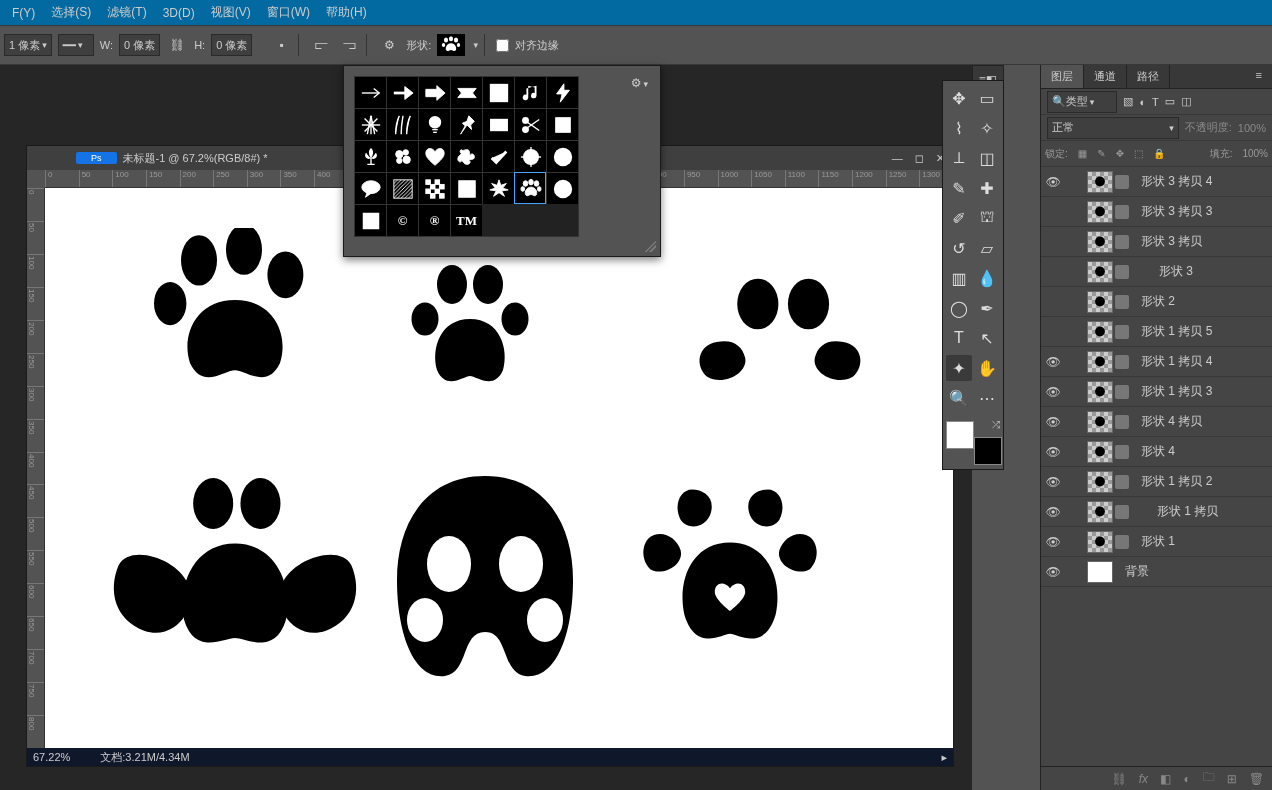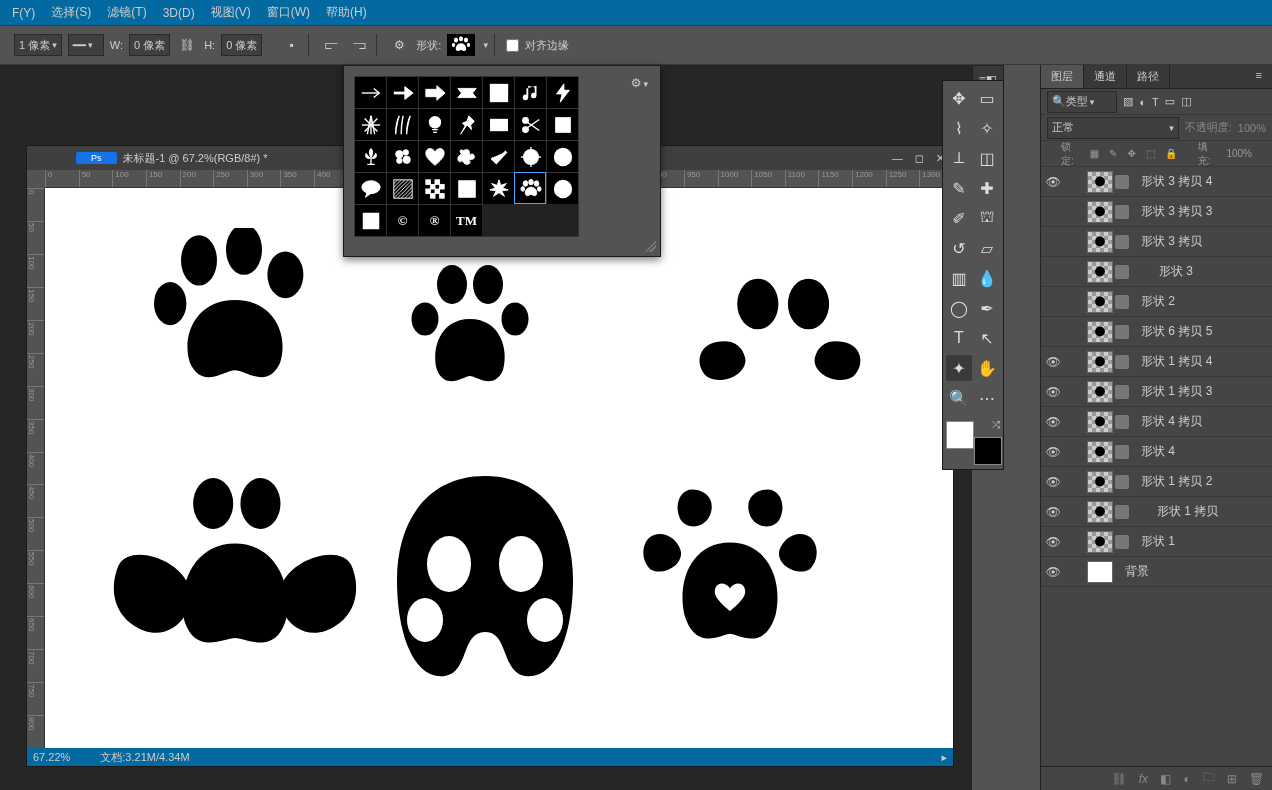--- a/index.html
+++ b/index.html
@@ -1,34 +1,34 @@
 <!DOCTYPE html>
 <html><head>
 <meta charset="utf-8">
 <style>
 * { margin: 0; padding: 0; box-sizing: border-box; user-select: none; }
 body { font-family: "Microsoft YaHei", sans-serif; font-size: 12px; background: #535353; color: #ccc; overflow: hidden; width: 1272px; height: 790px; position: relative; }
 .menubar { height: 25px; background: #0369a1; display: flex; align-items: center; padding: 0 4px; }
 .menubar span { padding: 3px 8px; cursor: default; }
-.optbar { height: 40px; background: #535353; border-top: 1px solid #383838; border-bottom: 1px solid #383838; display: flex; align-items: center; padding: 0 14px; gap: 6px; }
+.optbar { height: 40px; background: #535353; border-top: 1px solid #383838; border-bottom: 1px solid #383838; display: flex; align-items: center; padding: 0 4px; gap: 6px; }
 .sel { background: #3f3f3f; border: 1px solid #2a2a2a; color: #ccc; padding: 2px 4px; font-size: 11px; height: 22px; display:flex; align-items:center; }
 .lbl { font-size: 11px; }
 .icn { width: 22px; height: 22px; display: flex; align-items: center; justify-content: center; border: 1px solid transparent; }
 .shapeprev { width: 28px; height: 22px; background: #000; display:flex; align-items:center; justify-content:center; }
 .main { position: absolute; top: 65px; left: 0; right: 300px; bottom: 0; background: #262626; }
 .docwin { position: absolute; top: 80px; left: 26px; width: 928px; height: 622px; background: #535353; border: 1px solid #1a1a1a; }
 .doctitle { height: 24px; background: #3f3f3f; display:flex; align-items:center; padding: 0 8px; font-size: 11px; justify-content: space-between; }
 .winbtns { display:flex; gap: 12px; }
 .ruler-h { position: absolute; top: 24px; left: 18px; right: 0; height: 18px; background: #535353; border-bottom: 1px solid #333; font-size: 8px; color: #999; overflow:hidden; display:flex; }
 .ruler-h span { width: 36.2px; text-align:left; padding-left:2px; border-left: 1px solid #777; line-height:10px; }
 .ruler-v { position: absolute; top: 42px; left: 0; width: 18px; bottom: 18px; background: #535353; border-right: 1px solid #333; font-size: 8px; color:#999; display:flex; flex-direction:column; overflow:hidden;}
 .ruler-v span { height: 36.2px; border-top:1px solid #777; writing-mode: vertical-lr; padding-top:1px; line-height:8px;}
 .canvas { position: absolute; top: 42px; left: 18px; right: 0; bottom: 18px; background: #fff; overflow:hidden; }
 .paw { position: absolute; fill: #000; }
-.status { position: absolute; bottom: 0; left: 0; right: 0; height: 18px; background: #0369a1; font-size: 11px; display:flex; align-items:center; padding: 0 6px; gap: 30px; }
+.status { position: absolute; bottom: 0; left: 0; right: 0; height: 18px; background: #0f172a; font-size: 11px; display:flex; align-items:center; padding: 0 6px; gap: 30px; }
 .shapepop { position: absolute; top: 65px; left: 343px; width: 318px; height: 192px; background: #535353; border: 1px solid #1a1a1a; box-shadow: 0 3px 8px rgba(0,0,0,.5); padding: 10px; z-index: 50; }
 .shapegrid { display: grid; grid-template-columns: repeat(7, 32px); grid-auto-rows: 32px; gap: 0; border-right: 1px solid #333; border-bottom: 1px solid #333; width: 225px; background:#222;}
 .shapecell { border-top: 1px solid #333; border-left: 1px solid #333; background: #000; display:flex; align-items:center; justify-content:center; color:#fff; font-size:18px;}
 .shapecell.sel2 { outline: 1px solid #4aa3ff; outline-offset: -1px; }
 .shapecell.tx { font-family: serif; font-weight: bold; font-size: 13px; }
 .gear { position: absolute; top: 10px; right: 12px; font-size: 12px; }
 .resize { position: absolute; bottom: 4px; right: 4px; width: 12px; height: 12px; background: linear-gradient(135deg, transparent 50%, #777 50%, #777 60%, transparent 60%, transparent 70%, #777 70%, #777 80%, transparent 80%); }
 .dockbar { position: absolute; top: 65px; right: 268px; width: 32px; height: 50px; background: #383838; border: 1px solid #222; display:flex; flex-direction:column; align-items:center; padding-top:4px; gap:6px; }
 .dockicn { width:20px; height:20px; display:flex; align-items:center; justify-content:center; color:#ccc;}
 .toolbox { position: absolute; top: 80px; right: 268px; width: 62px; background: #535353; border: 1px solid #1a1a1a; padding: 4px 2px; display:grid; grid-template-columns: repeat(2, 26px); gap: 4px 2px; justify-content:center; }
@@ -37,21 +37,21 @@
 .swatches { width: 56px; height: 44px; position: relative; margin-top:6px;}
 .swb { position:absolute; width:28px; height:28px; border:1px solid #888;}
 .swf { top:0; left:0; background:#fff;}
 .swback { bottom:0; right:0; background:#000;}
 .rarrow { position:absolute; top:-2px; right:2px; font-size:10px;}
 .panels { position: absolute; top: 65px; right: 0; width: 232px; bottom: 0; background: #454545; border-left: 1px solid #222; display:flex; flex-direction:column;}
 .ptabs { height: 24px; display:flex; background:#383838; border-bottom:1px solid #222;}
 .ptab { padding: 4px 10px; font-size:11px; background:#383838; border-right:1px solid #222;}
 .ptab.act { background: #535353; }
 .prow { height: 26px; border-bottom:1px solid #383838; display:flex; align-items:center; padding:0 6px; gap:6px; font-size:11px;}
-.flt { height:26px; display:flex; align-items:center; padding:0 20px; gap:10px; font-size:10px;}
+.flt { height:26px; display:flex; align-items:center; padding:0 4px; gap:10px; font-size:10px;}
 .layers { flex:1; overflow-y:auto; background:#454545;}
 .layer { height: 30px; display:flex; align-items:center; padding:0 4px; gap:6px; border-bottom:1px solid #383838;}
 .eye { width:16px; display:flex; justify-content:center; color:#ccc; }
 .lockc { width: 14px; }
 .thumb { width: 26px; height: 22px; border:1px solid #666; background-image: linear-gradient(45deg, #999 25%, transparent 25%, transparent 75%, #999 75%), linear-gradient(45deg, #999 25%, #ccc 25%, #ccc 75%, #999 75%); background-size: 8px 8px; background-position: 0 0, 4px 4px; position:relative; flex-shrink:0;}
 .thumb::after { content:""; position:absolute; inset:3px 5px; background:#000; clip-path: circle(35%);}
 .thumb.bg::after { display:none;}
 .thumb.bg { background:#fff;}
 .vecbadge { width:14px; height:14px; background:#777; border-radius:2px; margin-left:-4px; flex-shrink:0;}
 .pfoot { height: 24px; border-top: 1px solid #222; display:flex; align-items:center; justify-content:flex-end; gap:12px; padding:0 8px; color:#888;}
@@ -534,21 +534,21 @@
         <span class="lockc"></span>
         <span class="thumb"></span>
         <span class="vecbadge"></span>
         <span style="margin-left:6px">形状 2</span>
       </div>
       <div class="layer">
         <span class="eye"></span>
         <span class="lockc"></span>
         <span class="thumb"></span>
         <span class="vecbadge"></span>
-        <span style="margin-left:6px">形状 6 拷贝 5</span>
+        <span style="margin-left:6px">形状 1 拷贝 5</span>
       </div>
       <div class="layer">
         <span class="eye">👁</span>
         <span class="lockc"></span>
         <span class="thumb"></span>
         <span class="vecbadge"></span>
         <span style="margin-left:6px">形状 1 拷贝 4</span>
       </div>
       <div class="layer">
         <span class="eye">👁</span>

